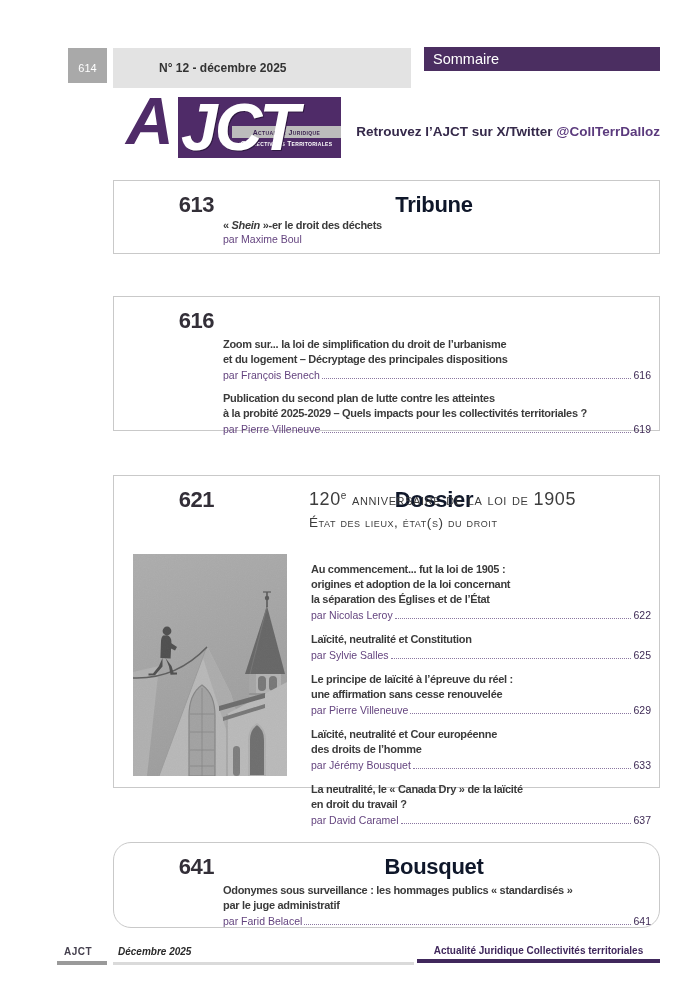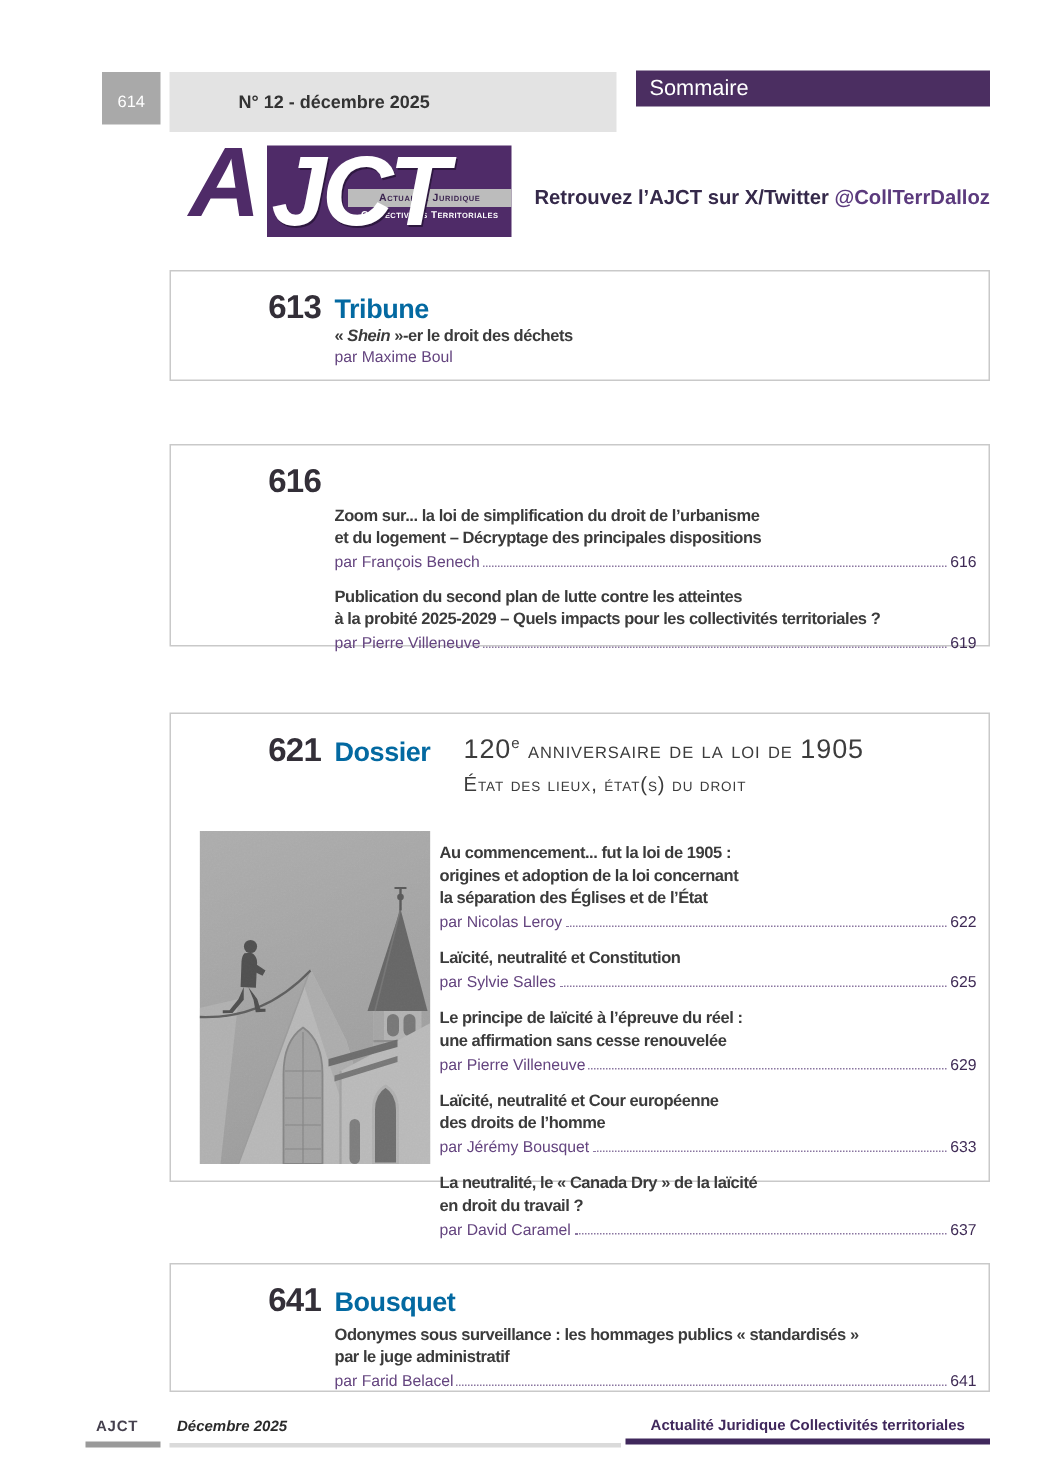--- a/index.html
+++ b/index.html
@@ -31,44 +31,44 @@
   .logo-sub{left:232px;top:140px;width:109px;z-index:2;text-align:center;
     font-size:6.6px;font-weight:700;color:#fff;font-variant:small-caps;letter-spacing:.3px;white-space:nowrap;}
   .social{right:39px;top:124px;font-size:13.5px;font-weight:700;color:#35294a;white-space:nowrap;}
   .social .handle{color:#5b3a7d;}
 
   
   .sec-box{border:1px solid #c9c9c9;background:#fff;box-sizing:border-box;}
   .box-tribune{left:113px;top:180px;width:547px;height:74px;}
   .box-aufil{left:113px;top:296px;width:547px;height:135px;}
   .box-dossier{left:113px;top:475px;width:547px;height:313px;}
-  .box-pratiques{left:113px;top:842px;width:547px;height:86px;}
+  .box-pratiques{left:113px;top:842px;width:547px;height:86px;border-radius:18px;}
 
   .sec-head{display:grid;grid-template-columns:87px 1fr;column-gap:9px;
     padding:11px 14px 0 13px;align-items:baseline;}
   .sec-num{font-size:22px;font-weight:700;color:#332f38;text-align:right;letter-spacing:-0.5px;}
-  .sec-title{font-size:18px;font-weight:700;color:#0369a1;letter-spacing:-0.3px;}
+  .sec-title{font-size:22px;font-weight:700;color:#0f172a;letter-spacing:-0.3px;text-align:center;}
 
   .sec-content{margin:3px 8px 0 109px;}
   .toc-item{margin-bottom:8px;}
   .toc-line{font-size:11px;font-weight:700;color:#3b3b3b;line-height:15px;
     letter-spacing:-0.3px;white-space:nowrap;}
   .leader-row{display:flex;align-items:baseline;line-height:15px;margin-top:1px;}
   .leader-author{font-size:10.5px;color:#64447f;white-space:nowrap;}
   .leader-dots{flex:1;border-bottom:1.5px dotted #8a76a0;margin:0 2px 3px 2px;height:1px;}
   .leader-page{font-size:10.5px;color:#3f2b56;}
 
   
   .dossier-subtitle{left:195px;top:13px;color:#3c3c3c;}
   .dossier-subtitle .line1{font-variant:small-caps;font-size:16px;letter-spacing:.6px;white-space:nowrap;}
   .dossier-subtitle .num{font-size:18px;font-variant:normal;}
   .dossier-subtitle .sup{font-size:10px;vertical-align:super;font-variant:normal;}
   .dossier-subtitle .line2{font-variant:small-caps;font-size:13.5px;letter-spacing:.6px;margin-top:5px;}
   .dossier-body{position:absolute;left:19px;top:78px;right:8px;display:grid;
-    grid-template-columns:154px 1fr;column-gap:6px;}
+    grid-template-columns:154px 1fr;column-gap:24px;}
   .dossier-figure{width:154px;height:222px;overflow:hidden;}
   .dossier-items{margin-top:8px;}
   .dossier-items .toc-item{margin-bottom:9px;}
 
   
   .it{font-style:italic;}
 
   
   .foot-brand{left:64px;top:946px;font-size:10px;font-weight:700;color:#45404e;letter-spacing:.5px;}
   .foot-brand-bar{left:57px;top:961px;width:50px;height:4px;background:#9a9a9a;}

